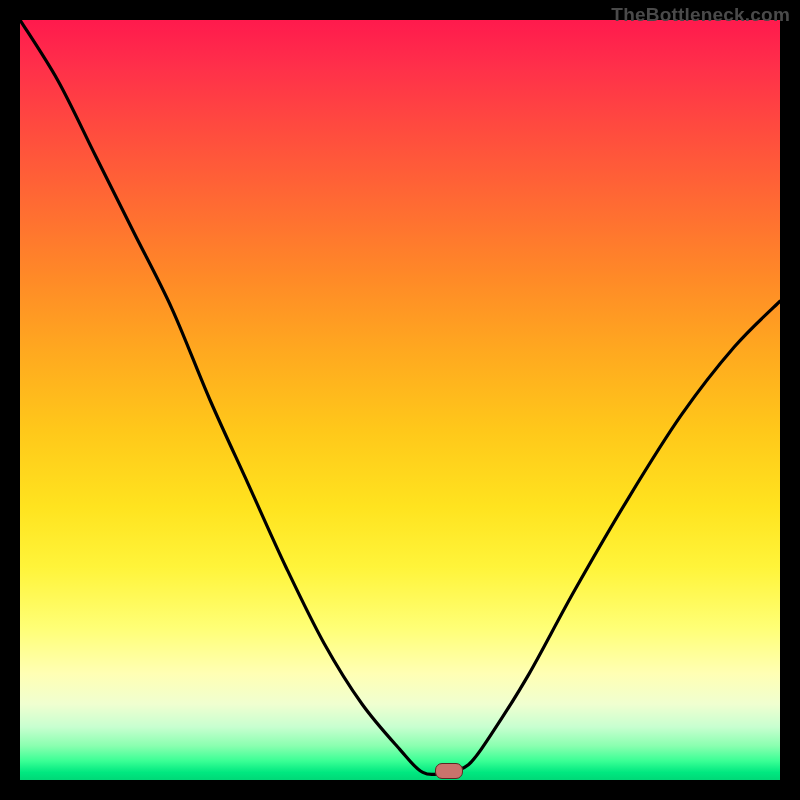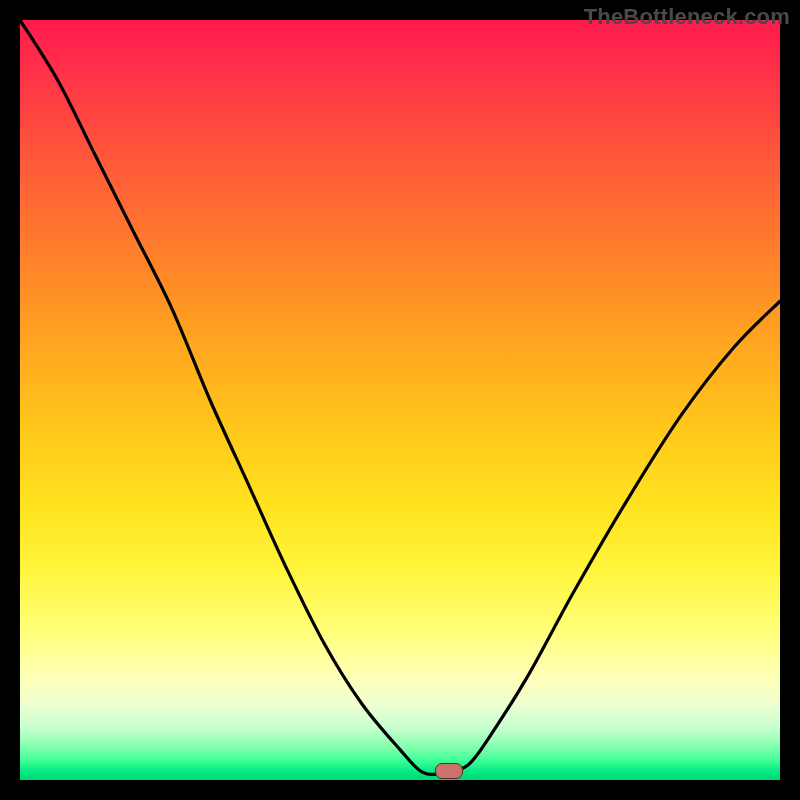--- a/index.html
+++ b/index.html
@@ -15,21 +15,21 @@
     position: relative;
     width: 800px;
     height: 800px;
     background: #000;
   }
   .watermark {
     position: absolute;
     top: 4px;
     right: 10px;
     color: #4a4a4a;
-    font-size: 22px;
+    font-size: 19px;
     font-weight: 600;
     letter-spacing: 0.2px;
     z-index: 50;
     user-select: none;
   }
   .plot {
     position: absolute;
     left: 20px;
     top: 20px;
     width: 760px;   

